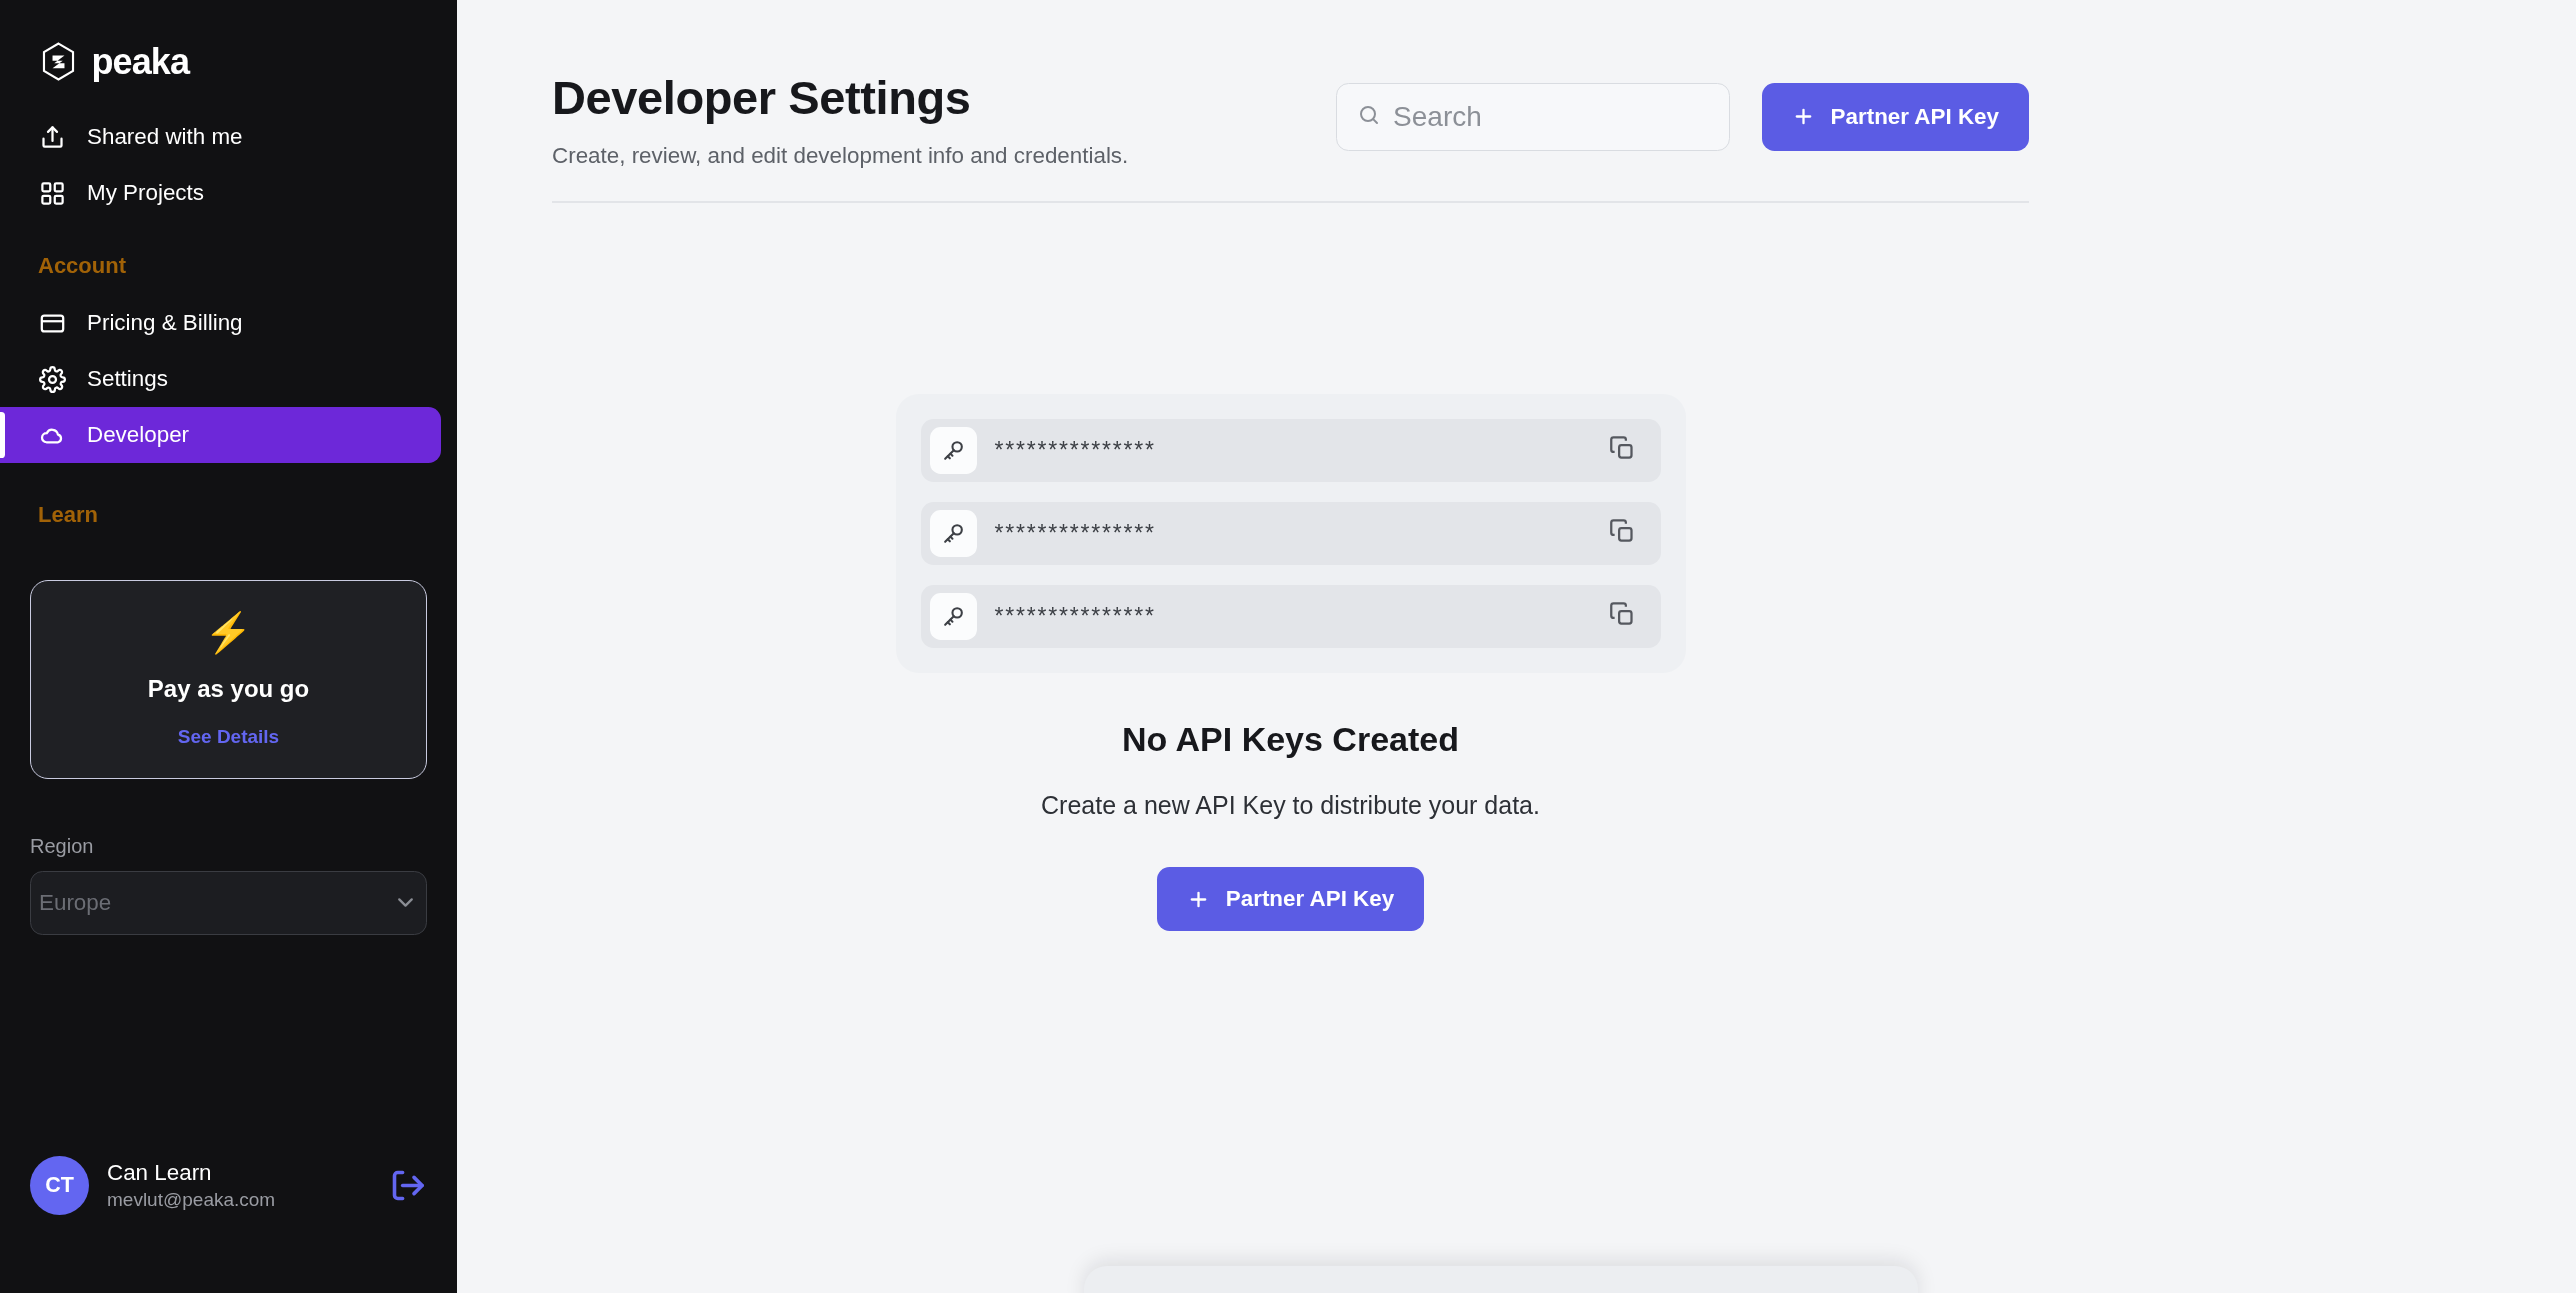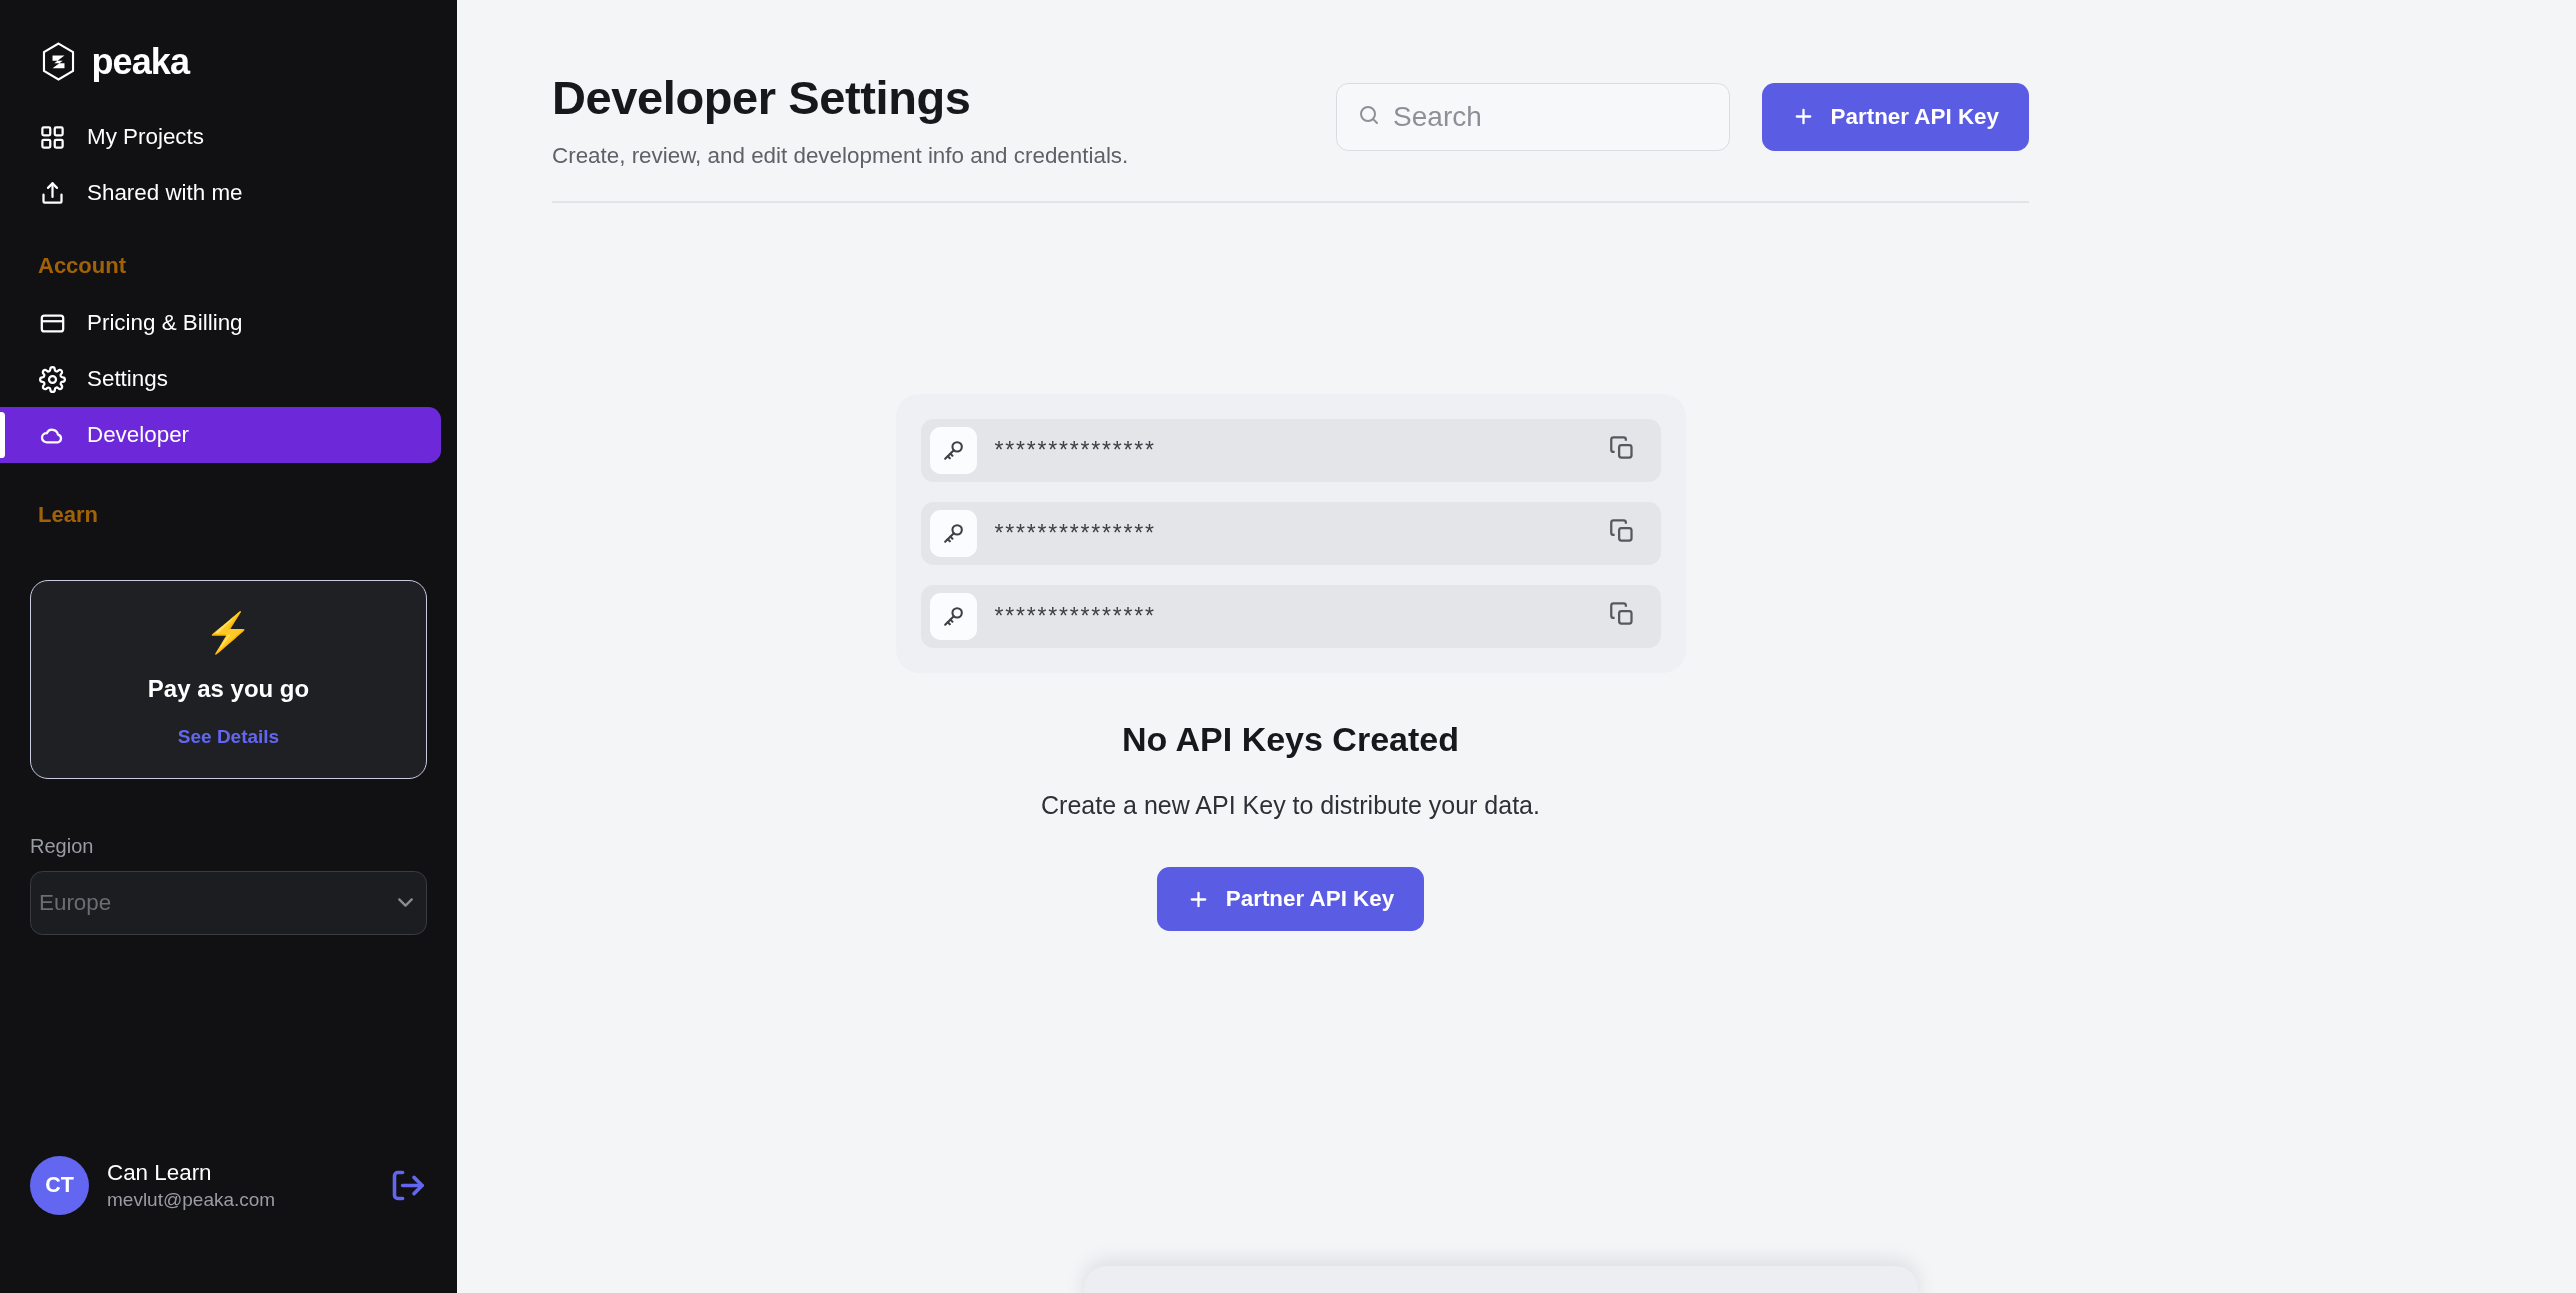--- a/index.html
+++ b/index.html
@@ -153,38 +153,38 @@
           <path d="M24 3 L41 13 L41 35 L24 45 L7 35 L7 13 Z" fill="none" stroke="#fff" stroke-width="2.5"></path>
           <path d="M17 17 L31 17 L19 26 L31 26 L31 32 L17 32 L29 23 L17 23 Z" fill="#fff"></path>
         </svg>
       </span>
       <span class="logo-text">peaka</span>
     </div>
 
     <nav class="nav-top">
       <div class="nav-item">
         <span class="ico">
+          <svg viewBox="0 0 24 24" width="27" height="27" fill="none" stroke="#fff" stroke-width="2" stroke-linecap="round" stroke-linejoin="round">
+            <path d="M12 15V3"></path>
+              <path d="M8 7l4-4 4 4"></path>
+            <path d="M4 13v6a1 1 0 0 0 1 1h14a1 1 0 0 0 1-1v-6"></path>
+          </svg>
+        </span>
+        <span>Shared with me</span>
+      </div>
+      <div class="nav-item">
+        <span class="ico">
           <svg viewBox="0 0 24 24" width="27" height="27" fill="none" stroke="#fff" stroke-width="2">
             <rect x="3" y="3" width="7" height="7" rx="1.2"></rect>
             <rect x="14" y="3" width="7" height="7" rx="1.2"></rect>
             <rect x="3" y="14" width="7" height="7" rx="1.2"></rect>
             <rect x="14" y="14" width="7" height="7" rx="1.2"></rect>
           </svg>
         </span>
         <span>My Projects</span>
-      </div>
-      <div class="nav-item">
-        <span class="ico">
-          <svg viewBox="0 0 24 24" width="27" height="27" fill="none" stroke="#fff" stroke-width="2" stroke-linecap="round" stroke-linejoin="round">
-            <path d="M12 15V3"></path>
-              <path d="M8 7l4-4 4 4"></path>
-            <path d="M4 13v6a1 1 0 0 0 1 1h14a1 1 0 0 0 1-1v-6"></path>
-          </svg>
-        </span>
-        <span>Shared with me</span>
       </div>
     </nav>
 
     <div class="nav-section">Account</div>
 
     <nav>
       <div class="nav-item">
         <span class="ico">
           <svg viewBox="0 0 24 24" width="27" height="27" fill="none" stroke="#fff" stroke-width="2">
             <rect x="2.5" y="5" width="19" height="14" rx="2.2"></rect>

